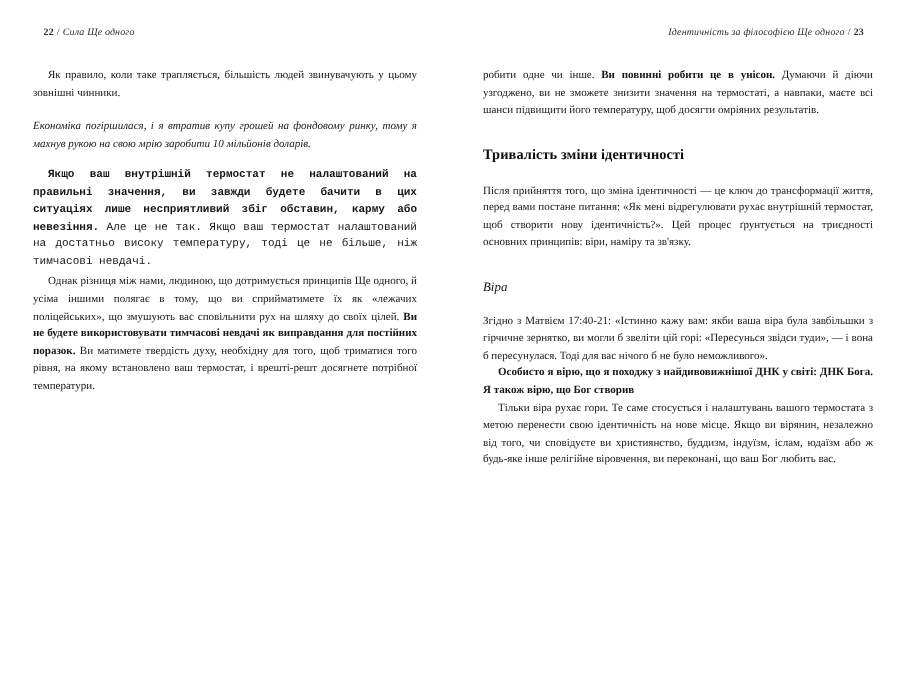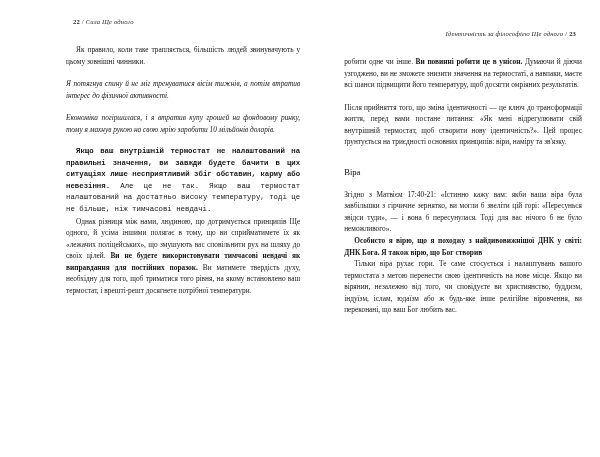--- a/index.html
+++ b/index.html
@@ -21,24 +21,23 @@
     display: flex;
   }
   .page {
     position: relative;
     width: 300px;
     height: 457px;
     box-sizing: border-box;
   }
   .page-left {
     padding: 18px 22px 10px 22px;
-    margin-left: 44px;
   }
   .page-right {
-    padding: 30px 18px 10px 22px;
+    padding: 18px 18px 10px 22px;
   }
   .runhead {
     font-size: 6.6px;
     letter-spacing: 0.02em;
     color: #2b2b2b;
     height: 12px;
     white-space: nowrap;
   }
   .runhead-left {
     text-align: left;
@@ -95,20 +94,21 @@
   h2.section {
     font-size: 9.6px;
     font-weight: bold;
     line-height: 12px;
     margin: 19px 0 0 0;
     letter-spacing: 0.005em;
     color: #0d0d0d;
   }
   h3.subsection {
     font-size: 8.6px;
+    font-style: italic;
     font-weight: normal;
     line-height: 11px;
     margin: 19px 0 0 0;
     color: #0d0d0d;
   }
   .after-head {
     margin-top: 11px;
   }
 </style>
 </head>
@@ -119,21 +119,20 @@
   <div class="page page-left">
 
     <div class="runhead runhead-left">
       <span class="folio">22</span><span class="sep">/</span><span class="title">Сила Ще одного</span>
     </div>
 
     <div class="col">
 
       <p class="indent">Як правило, коли таке трапляється, більшість людей звинувачують у цьому зовнішні чинники.</p>
 
-      <p class="italic">Я потягнув спину й не міг тренуватися вісім тижнів, а потім втратив інтерес до фізичної активності.</p>
 
       <p class="italic">Економіка погіршилася, і я втратив купу грошей на фондовому ринку, тому я махнув рукою на свою мрію заробити 10 мільйонів доларів.</p>
 
       <p class="indent gap"><span class="b">Якщо ваш внутрішній термостат не налаштований на правильні значення, ви завжди будете бачити в цих ситуаціях лише несприятливий збіг обставин, карму або невезіння.</span><span> Але це не так. Якщо ваш термостат налаштований на достатньо високу температуру, тоді це не більше, ніж тимчасові невдачі.</span></p>
 
       <p class="indent"><span>Однак різниця між нами, людиною, що дотримується принципів </span><span class="i">Ще одного</span><span>, й усіма іншими полягає в тому, що ви сприйматимете їх як «лежачих поліцейських», що змушують вас сповільнити рух на шляху до своїх цілей. </span><span class="b">Ви не будете використовувати тимчасові невдачі як виправдання для постійних поразок.</span><span> Ви матимете твердість духу, необхідну для того, щоб триматися того рівня, на якому встановлено ваш термостат, і врешті-решт досягнете потрібної температури.</span></p>
 
 
     </div>
   </div>
@@ -141,22 +140,23 @@
   <div class="page page-right">
 
     <div class="runhead runhead-right">
       <span class="title">Ідентичність за філософією Ще одного</span><span class="sep">/</span><span class="folio">23</span>
     </div>
 
     <div class="col">
 
       <p class="noindent"><span>робити одне чи інше. </span><span class="b">Ви повинні робити це в унісон.</span><span> Думаючи й діючи узгоджено, ви не зможете знизити значення на термостаті, а навпаки, маєте всі шанси підвищити його температуру, щоб досягти омріяних результатів.</span></p>
 
+      <h2 class="section">Тривалість зміни ідентичності</h2>
 
-      <p class="noindent after-head">Після прийняття того, що зміна ідентичності — це ключ до трансформації життя, перед вами постане питання: «Як мені відрегулювати свій внутрішній термостат, щоб створити нову ідентичність?». Цей процес ґрунтується на триєдності основних принципів: віри, наміру та зв'язку.</p>
+      <p class="noindent after-head">Після прийняття того, що зміна ідентичності — це ключ до трансформації життя, перед вами постане питання: «Як мені відрегулювати рухає внутрішній термостат, щоб створити нову ідентичність?». Цей процес ґрунтується на триєдності основних принципів: віри, наміру та зв'язку.</p>
 
       <h3 class="subsection">Віра</h3>
 
       <p class="noindent after-head"><span>Згідно з Матвієм 17:40-21: </span><span class="i">«Істинно кажу вам: якби ваша віра була завбільшки з гірчичне зернятко, ви могли б звеліти цій горі: «Пересунься звідси туди», — і вона б пересунулася. Тоді для вас нічого б не було неможливого».</span></p>
 
       <p class="indent"><span class="b">Особисто я вірю, що я походжу з найдивовижнішої ДНК у світі: ДНК Бога. Я також вірю, що Бог створив</span></p>
 
       <p class="indent">Тільки віра рухає гори. Те саме стосується і налаштувань вашого термостата з метою перенести свою ідентичність на нове місце. Якщо ви вірянин, незалежно від того, чи сповідуєте ви християнство, буддизм, індуїзм, іслам, юдаїзм або ж будь-яке інше релігійне віровчення, ви переконані, що ваш Бог любить вас.</p>
 
     </div>

